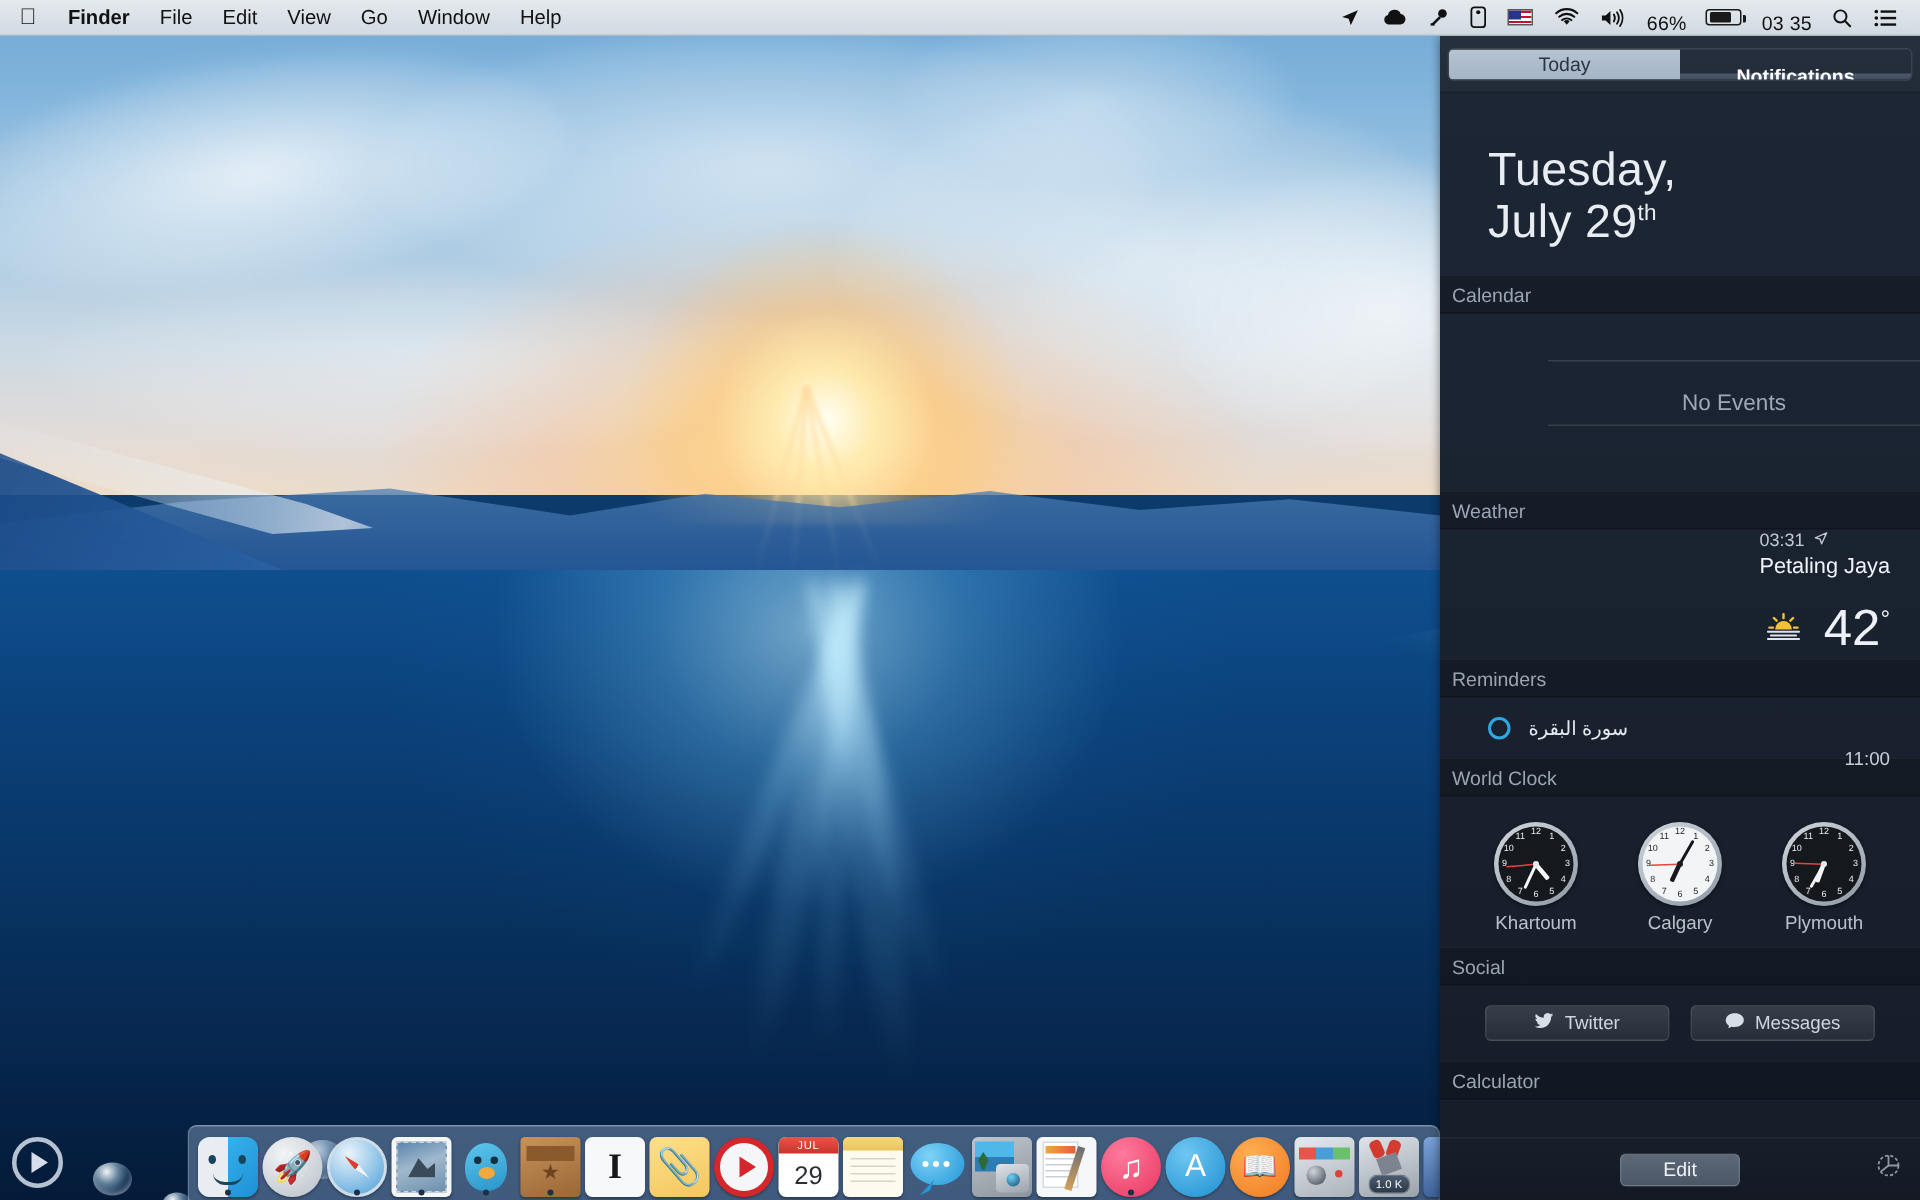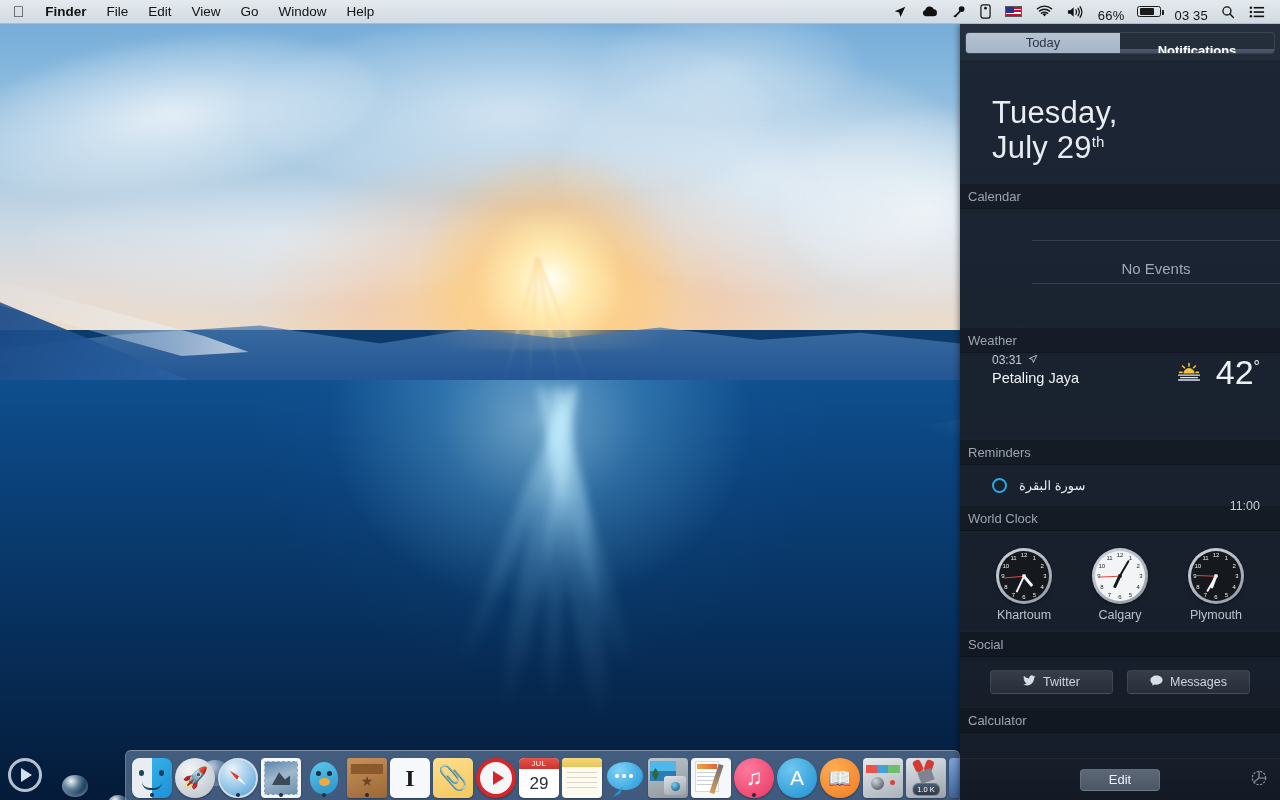--- a/index.html
+++ b/index.html
@@ -166,21 +166,21 @@
   
   .cal-widget { height:118px; position:relative; }
   .cal-rule { position:absolute; left:72px; right:0; height:1px; background:rgba(255,255,255,0.13); }
   .cal-noevents {
     position:absolute; left:72px; right:0; top:0; height:100%;
     display:flex; align-items:center; justify-content:center;
     font-size:15px; color:#9fa9b6;
   }
 
   
-  .wx { height:86px; display:flex; align-items:flex-start; padding:0 20px 0 32px; }
+  .wx { height:86px; display:flex; align-items:flex-end; padding:0 20px 0 32px;flex-direction:column; }
   .wx-left { flex:1; color:#e7ebf0; }
   .wx-time { font-size:12px; color:#c3cad3; display:flex; align-items:center; gap:6px; }
   .wx-city { font-size:14.5px; margin-top:3px; color:#f0f3f7; }
   .wx-right { display:flex; align-items:center; gap:14px; }
   .wx-temp { font-size:34px; font-weight:200; color:#eef2f6; position:relative; }
   .wx-temp sup { font-size:16px; vertical-align:super; font-weight:200; }
 
   
   .rem { height:40px; display:flex; align-items:center; padding:0 20px 0 32px; }
   .rem-circle {

